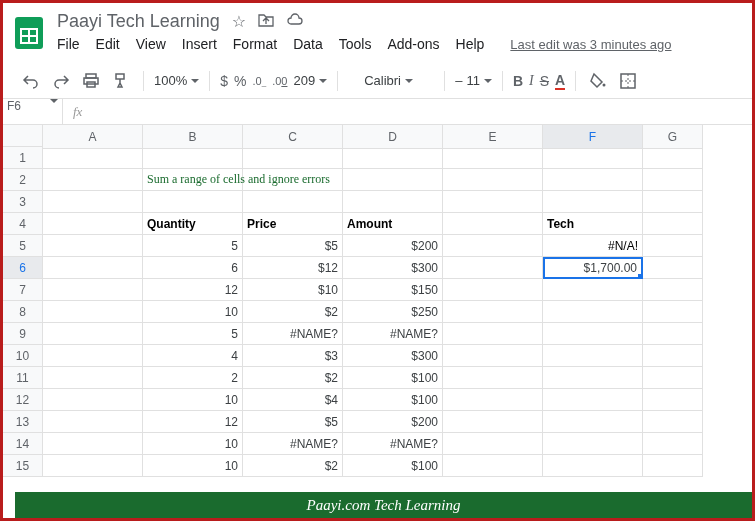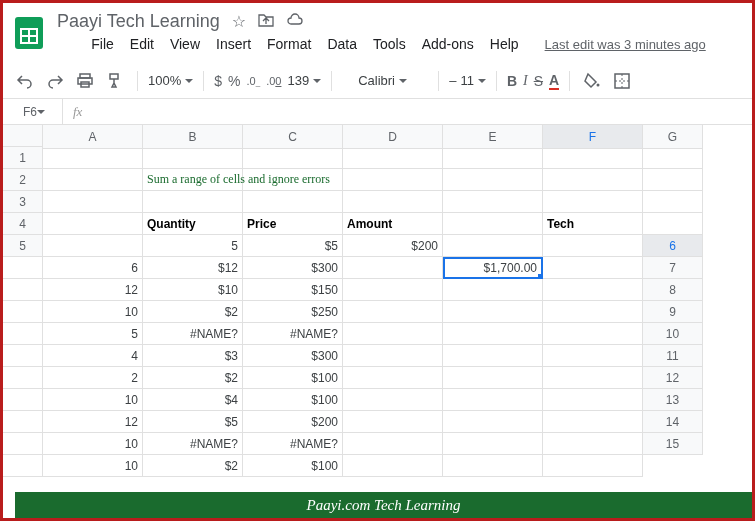--- a/index.html
+++ b/index.html
@@ -5,36 +5,36 @@
 * { box-sizing: border-box; margin: 0; padding: 0; }
 body { font-family: Arial, sans-serif; font-size: 13px; color: #3c4043; background: #fff; }
 .frame { width: 755px; height: 521px; border: 3px solid #b91c1c; position: relative; overflow: hidden; background: #fff; }
 .titlebar { display: flex; align-items: flex-start; padding: 8px 12px 0 8px; height: 60px; }
 .logo { width: 36px; height: 36px; margin-right: 10px; margin-top: 4px; }
 .logo svg { width: 36px; height: 36px; }
 .titlearea { flex: 1; }
 .docname-row { display: flex; align-items: center; gap: 12px; }
 .docname { font-size: 18px; color: #5f6368; }
 .doc-icon { color: #5f6368; font-size: 16px; }
-.menubar { display: flex; gap: 16px; margin-top: 4px; font-size: 14px; color: #202124; align-items: center; justify-content: center; }
+.menubar { display: flex; gap: 16px; margin-top: 4px; font-size: 14px; color: #202124; align-items: center; }
 .menubar span { cursor: pointer; }
 .lastedit { color: #5f6368; text-decoration: underline; margin-left: 10px; font-size: 13px; }
-.toolbar { display: flex; align-items: center; padding: 4px 10px; border-bottom: 1px solid #e0e0e0; gap: 6px; height: 36px; }
+.toolbar { display: flex; align-items: center; padding: 4px 16px; border-bottom: 1px solid #e0e0e0; gap: 6px; height: 36px; }
 .tbtn { display: flex; align-items: center; justify-content: center; width: 24px; height: 24px; color: #5f6368; cursor: pointer; }
 .tbtn svg { width: 18px; height: 18px; }
 .tsep { width: 1px; height: 20px; background: #e0e0e0; margin: 0 4px; }
 .zoom { font-size: 13px; color: #3c4043; display: flex; align-items: center; gap: 4px; }
 .font-select { font-size: 13px; display: flex; align-items: center; gap: 4px; min-width: 70px; margin-left: 16px; }
 .size-select { font-size: 13px; display: flex; align-items: center; gap: 4px; }
 .tchar { font-size: 14px; color: #5f6368; cursor: pointer; }
 .tchar.bold { font-weight: bold; }
 .tchar.italic { font-style: italic; font-family: 'Times New Roman', serif; }
 .tchar.strike { text-decoration: line-through; }
 .formula-bar { display: flex; align-items: center; border-bottom: 1px solid #e0e0e0; height: 26px; }
-.name-box { width: 60px; padding: 0 20px; font-size: 12px; color: #5f6368; border-right: 1px solid #e0e0e0; height: 100%; display: flex; align-items: center; justify-content: space-between; }
+.name-box { width: 60px; padding: 0 4px; font-size: 12px; color: #5f6368; border-right: 1px solid #e0e0e0; height: 100%; display: flex; align-items: flex-start; justify-content: space-between; }
 .fx-label { font-style: italic; color: #999; padding: 0 10px; font-family: 'Times New Roman', serif; }
 .formula-input { flex: 1; font-size: 13px; font-family: 'Courier New', monospace; }
 .formula-input .fn { color: #000; }
 .formula-input .num { color: #1155cc; }
 .formula-input .ref { color: #f7981d; }
 .grid-area { display: flex; height: calc(100% - 60px - 36px - 26px - 26px); overflow: hidden; }
 .grid { display: grid; grid-template-columns: 40px 100px 100px 100px 100px 100px 100px 60px; grid-auto-rows: 22px; }
 .grid > div { border-right: 1px solid #e0e0e0; border-bottom: 1px solid #e0e0e0; padding: 0 4px; display: flex; align-items: center; font-size: 12px; overflow: hidden; white-space: nowrap; }
 .colhdr, .rowhdr, .corner { background: #f8f9fa; color: #5f6368; justify-content: center; font-size: 11px; }
 .rowhdr { justify-content: center; }
@@ -115,21 +115,21 @@
   <div class="zoom">
         <span>100%</span>
         <span class="arrow-down"></span>
       </div>
   <div class="tsep"></div>
   <span class="tchar">$</span>
   <span class="tchar">%</span>
   <span class="tchar" style="font-size:11px">.0<span style="font-size:8px">_</span></span>
   <span class="tchar" style="font-size:11px">.0<u>0</u></span>
   <div class="zoom">
-        <span>139</span>
+        <span>209</span>
         <span class="arrow-down"></span>
       </div>
   <div class="tsep"></div>
   <div class="font-select">
         <span>Calibri</span>
         <span class="arrow-down"></span>
       </div>
   <div class="tsep"></div>
   <div class="size-select">
         <span>–</span>
@@ -207,20 +207,21 @@
         <div class="hdr-cell">Amount</div>
         <div></div>
         <div class="hdr-cell">Tech</div>
         <div></div>
   <div class="rowhdr">5</div>
         <div></div>
         <div class="num-cell">5</div>
         <div class="num-cell">$5</div>
         <div class="num-cell">$200</div>
         <div></div>
+        <div class="num-cell na-err">#N/A!</div>
         <div></div>
   <div class="rowhdr active">6</div>
         <div></div>
         <div class="num-cell">6</div>
         <div class="num-cell">$12</div>
         <div class="num-cell">$300</div>
         <div></div>
         <div class="num-cell selected">$1,700.00</div>
         <div></div>
   <div class="rowhdr">7</div>

